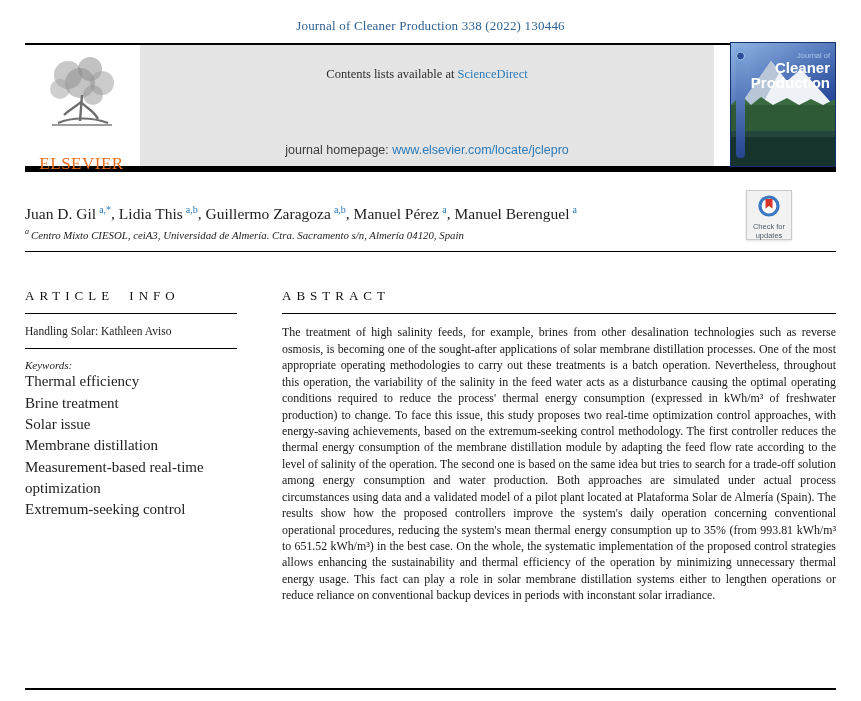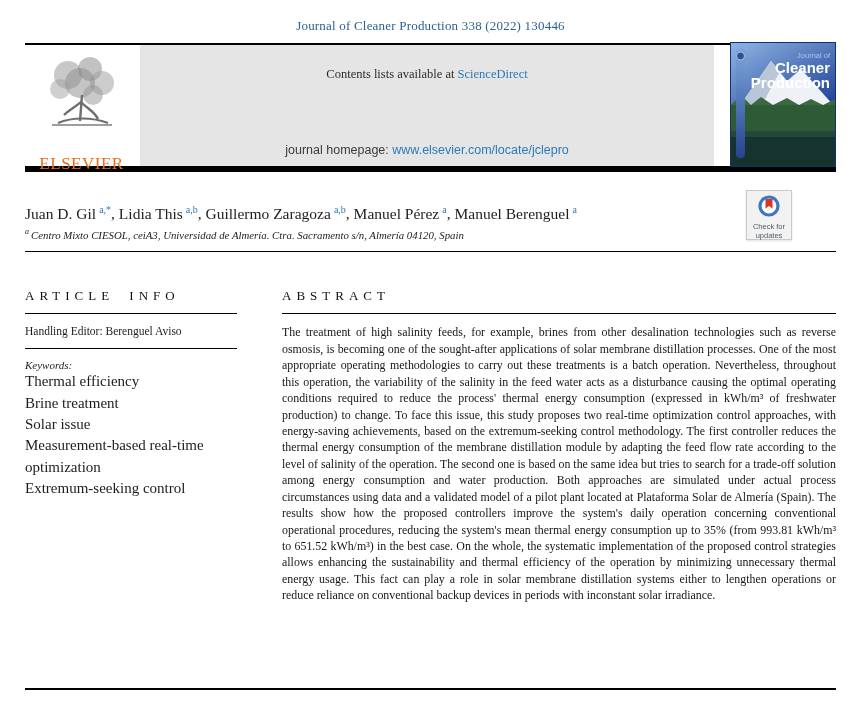--- a/index.html
+++ b/index.html
@@ -194,26 +194,27 @@
     <div class="affiliations">
       <div><sup>a</sup><span>Centro Mixto CIESOL, ceiA3, Universidad de Almería. Ctra. Sacramento s/n, Almería 04120, Spain</span></div>
     </div>
 
     <div class="midrule"></div>
 
     <div class="columns">
       <div class="left-col">
         <div class="section-heading">ARTICLE INFO</div>
         <div class="heading-rule"></div>
-        <div class="handling-editor">Handling Editor: Berenguel Aviso</div>
+        <div class="handling-editor">Handling Solar: Kathleen Aviso</div>
         <div class="left-rule2"></div>
         <div class="keywords-label">Keywords:</div>
         <div class="keyword">Thermal efficiency</div>
         <div class="keyword">Brine treatment</div>
         <div class="keyword">Solar issue</div>
+        <div class="keyword">Membrane distillation</div>
         <div class="keyword">Measurement-based real-time optimization</div>
         <div class="keyword">Extremum-seeking control</div>
       </div>
 
       <div class="right-col">
         <div class="section-heading">ABSTRACT</div>
         <div class="heading-rule"></div>
         <p class="abstract-text">The treatment of high salinity feeds, for example, brines from other desalination technologies such as reverse osmosis, is becoming one of the sought-after applications of solar membrane distillation processes. One of the most appropriate operating methodologies to carry out these treatments is a batch operation. Nevertheless, throughout this operation, the variability of the salinity in the feed water acts as a disturbance causing the optimal operating conditions required to reduce the process' thermal energy consumption (expressed in kWh/m³ of freshwater production) to change. To face this issue, this study proposes two real-time optimization control approaches, with energy-saving achievements, based on the extremum-seeking control methodology. The first controller reduces the thermal energy consumption of the membrane distillation module by adapting the feed flow rate according to the level of salinity of the operation. The second one is based on the same idea but tries to search for a trade-off solution among energy consumption and water production. Both approaches are simulated under actual process circumstances using data and a validated model of a pilot plant located at Plataforma Solar de Almería (Spain). The results show how the proposed controllers improve the system's daily operation concerning conventional operational procedures, reducing the system's mean thermal energy consumption up to 35% (from 993.81 kWh/m³ to 651.52 kWh/m³) in the best case. On the whole, the systematic implementation of the proposed control strategies allows enhancing the sustainability and thermal efficiency of the operation by minimizing unnecessary thermal energy usage. This fact can play a role in solar membrane distillation systems either to lengthen operations or reduce reliance on conventional backup devices in periods with inconstant solar irradiance.</p>
       </div>
     </div>

